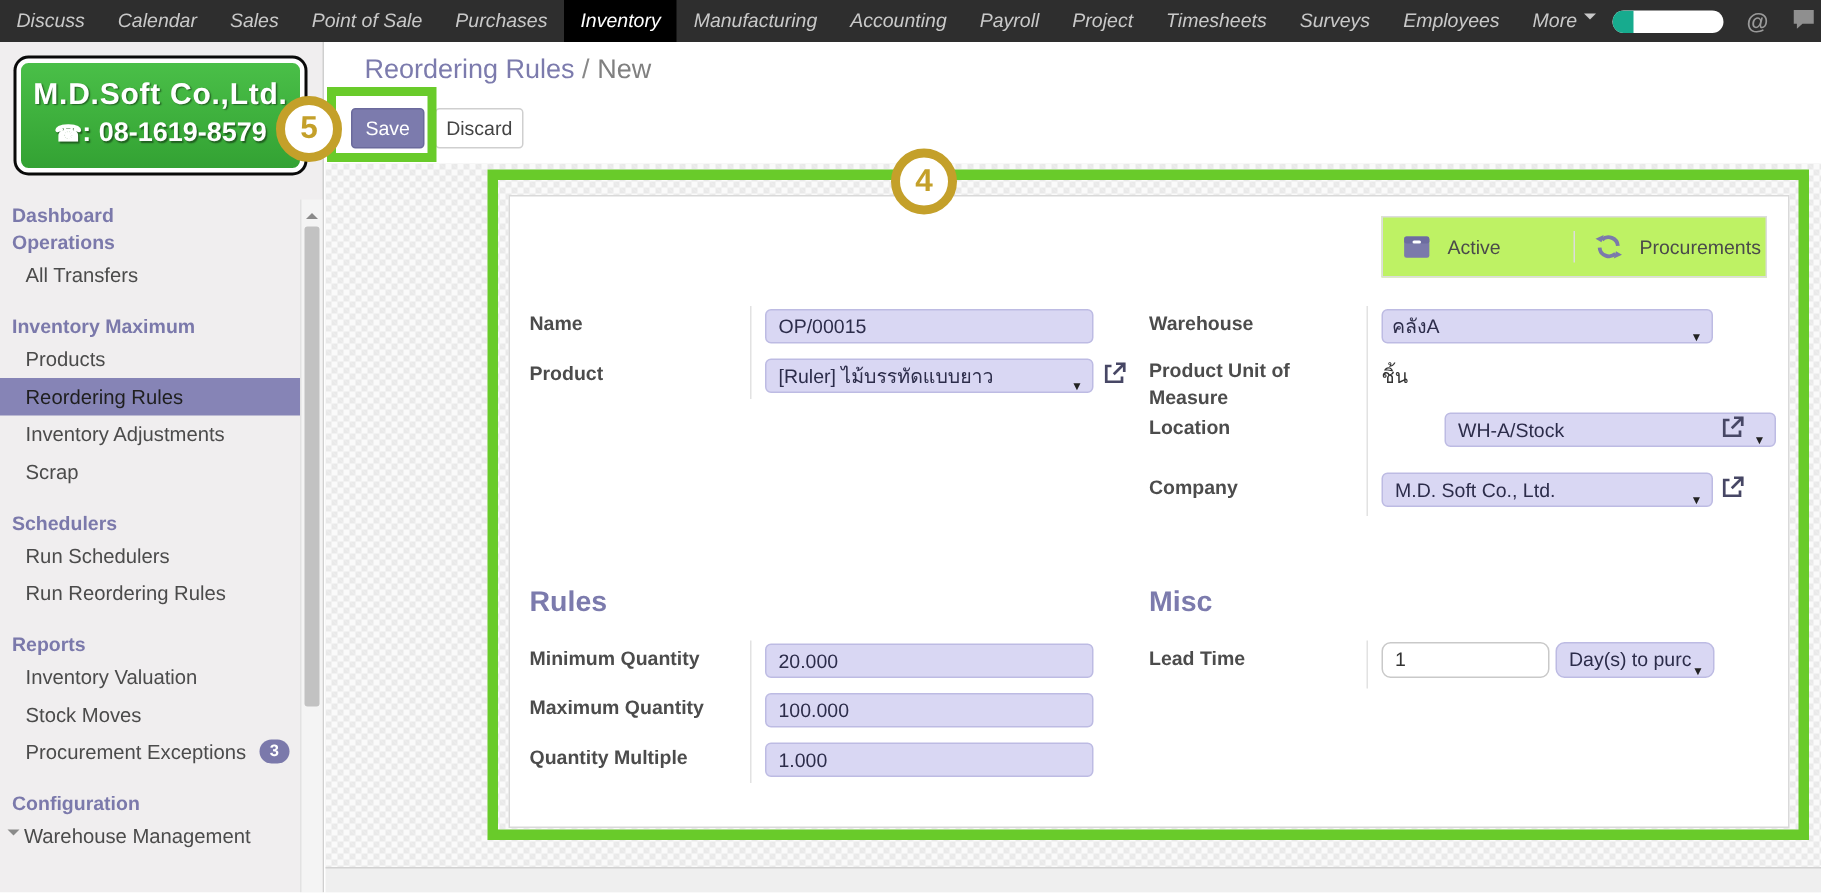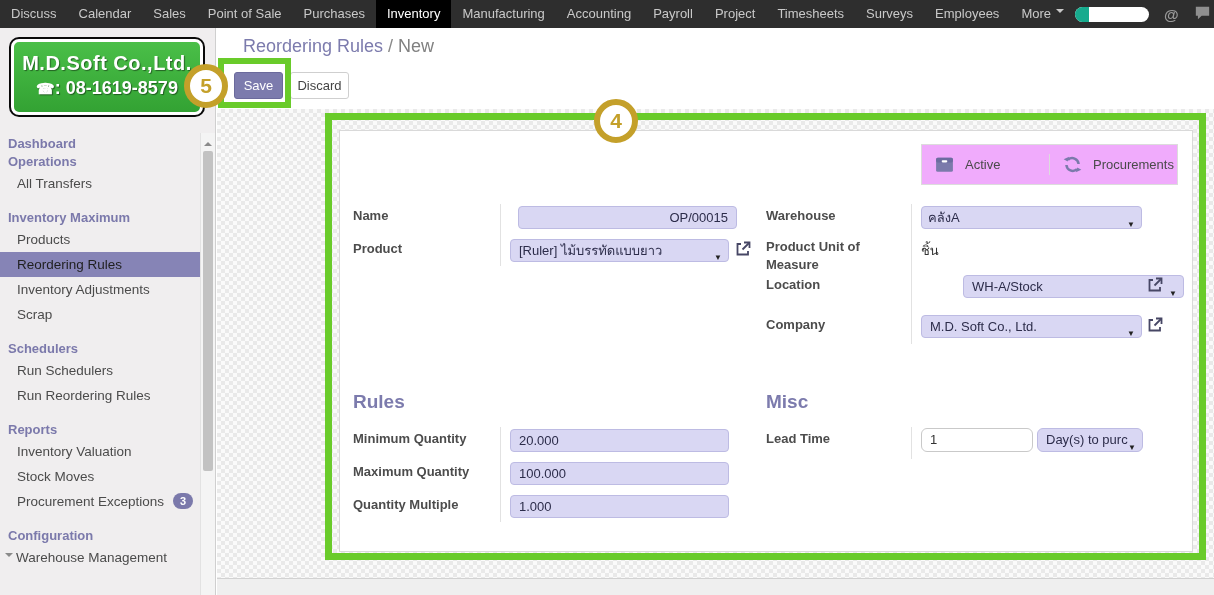--- a/index.html
+++ b/index.html
@@ -2,21 +2,21 @@
 <html><head>
 <meta charset="utf-8">
 <style>
   html,body{margin:0;padding:0;}
   .screen{position:relative;width:1214px;height:595px;overflow:hidden;
     font-family:"Liberation Sans",sans-serif;background:#fff;font-size:13px;color:#4c4c4c;}
 
   
   .topnav{position:absolute;left:0;top:0;width:1214px;height:28px;background:#2e2e2e;
     display:flex;align-items:stretch;justify-content:space-between;z-index:30;}
-  .nav-left{display:flex;align-items:stretch;}
+  .nav-left{display:flex;align-items:stretch;font-style:italic;}
   .nav-item{color:#c9c9c9;line-height:28px;padding:0 11px;white-space:nowrap;cursor:pointer;}
   .nav-item.active{background:#000;color:#fff;}
   .nav-caret{display:inline-block;width:0;height:0;border:4px solid transparent;
     border-top-color:#c9c9c9;margin-left:5px;vertical-align:1px;}
   .nav-right{display:flex;align-items:center;gap:15px;padding-right:14px;}
   .nav-pill{width:74px;height:15px;background:#fff;border-radius:8px;position:relative;overflow:hidden;}
   .nav-pill-seg{position:absolute;left:0;top:0;width:14px;height:15px;background:#17ab8e;}
   .at-icon{color:#9a9a9a;font-size:15px;font-weight:bold;}
 
   
@@ -60,21 +60,21 @@
     background-color:#fafafa;
     background-image:linear-gradient(45deg,#e9e9e9 25%,transparent 25%,transparent 75%,#e9e9e9 75%),
                      linear-gradient(45deg,#e9e9e9 25%,transparent 25%,transparent 75%,#e9e9e9 75%);
     background-size:8px 8px;background-position:0 0,4px 4px;}
   .bottom-strip{position:absolute;left:217px;top:578px;width:997px;height:17px;background:#efefef;border-top:1px solid #d2d2d2;}
 
   
   .sheet{position:absolute;left:339px;top:130px;width:854px;height:422px;background:#fff;
     border:1px solid #d9d9d9;box-sizing:border-box;z-index:5;}
   .statgroup{position:absolute;left:581px;top:13px;width:257px;height:41px;display:flex;
-    border:1px solid #dcdcdc;background:#f0abfc;box-sizing:border-box;align-items:center;}
+    border:1px solid #dcdcdc;background:#bef264;box-sizing:border-box;align-items:center;}
   .statbtn{flex:1;display:flex;align-items:center;gap:10px;padding-left:12px;cursor:pointer;
     color:#4a4a4a;font-size:13px;}
   .statbtn + .statbtn{border-left:1px solid #dcdcdc;}
 
   .flabel{position:absolute;font-weight:bold;color:#4c4c4c;font-size:13px;}
   .vsep{position:absolute;width:1px;background:#e2e2e2;}
   .finput{position:absolute;height:23px;box-sizing:border-box;background:#d9d7f3;
     border:1px solid #bdbbe3;border-radius:4px;font-size:13px;color:#2c2c4a;
     padding:0 8px;line-height:21px;white-space:nowrap;overflow:hidden;cursor:text;}
   .fselect{cursor:pointer;padding-right:18px;}
@@ -196,21 +196,21 @@
           <path d="M4.2 10.5a6 6 0 0 0 10.1 3.9" stroke="#7b7aab" stroke-width="2.4"></path>
           <path d="M6.8 2.6L5.4 7.2 1.6 4.9z" fill="#7b7aab"></path>
           <path d="M13.2 17.4l1.4-4.6 3.8 2.3z" fill="#7b7aab"></path>
         </svg>
         <span>Procurements</span>
       </div>
     </div>
 
     <div class="vsep" style="left:160px;top:73px;height:62px;"></div>
     <label class="flabel" style="left:13px;top:77px;">Name</label>
-    <div class="finput" style="left:178px;top:75px;width:219px;text-align:right;">OP/00015</div>
+    <div class="finput" style="left:170px;top:75px;width:219px;">OP/00015</div>
 
     <label class="flabel" style="left:13px;top:110px;">Product</label>
     <div class="finput fselect" style="left:170px;top:108px;width:219px;">
       <span>[Ruler] ไม้บรรทัดแบบยาว</span>
       <span class="sel-caret">▼</span>
     </div>
     <span class="ext" style="left:394px;top:109px;">
       <svg width="18" height="18" viewBox="0 0 18 18" fill="none" stroke="#474765" stroke-width="1.8">
           <path d="M7 4H3.5v10.5H14V11"></path>
           <path d="M10 2.5h5.5V8"></path>

